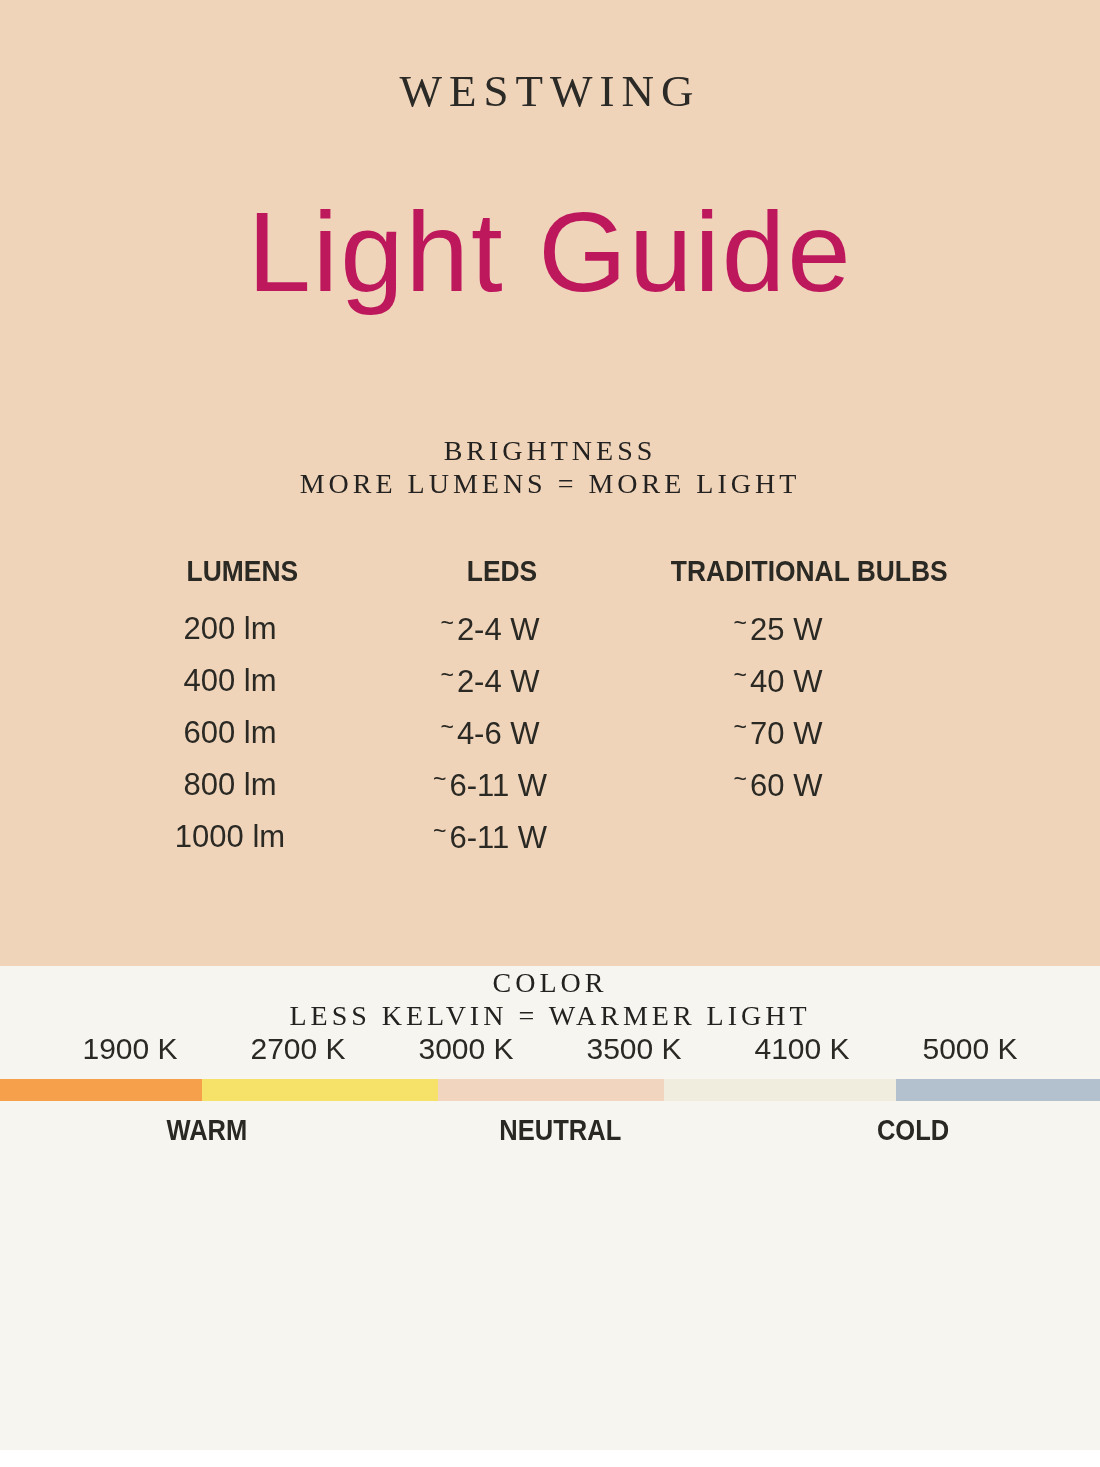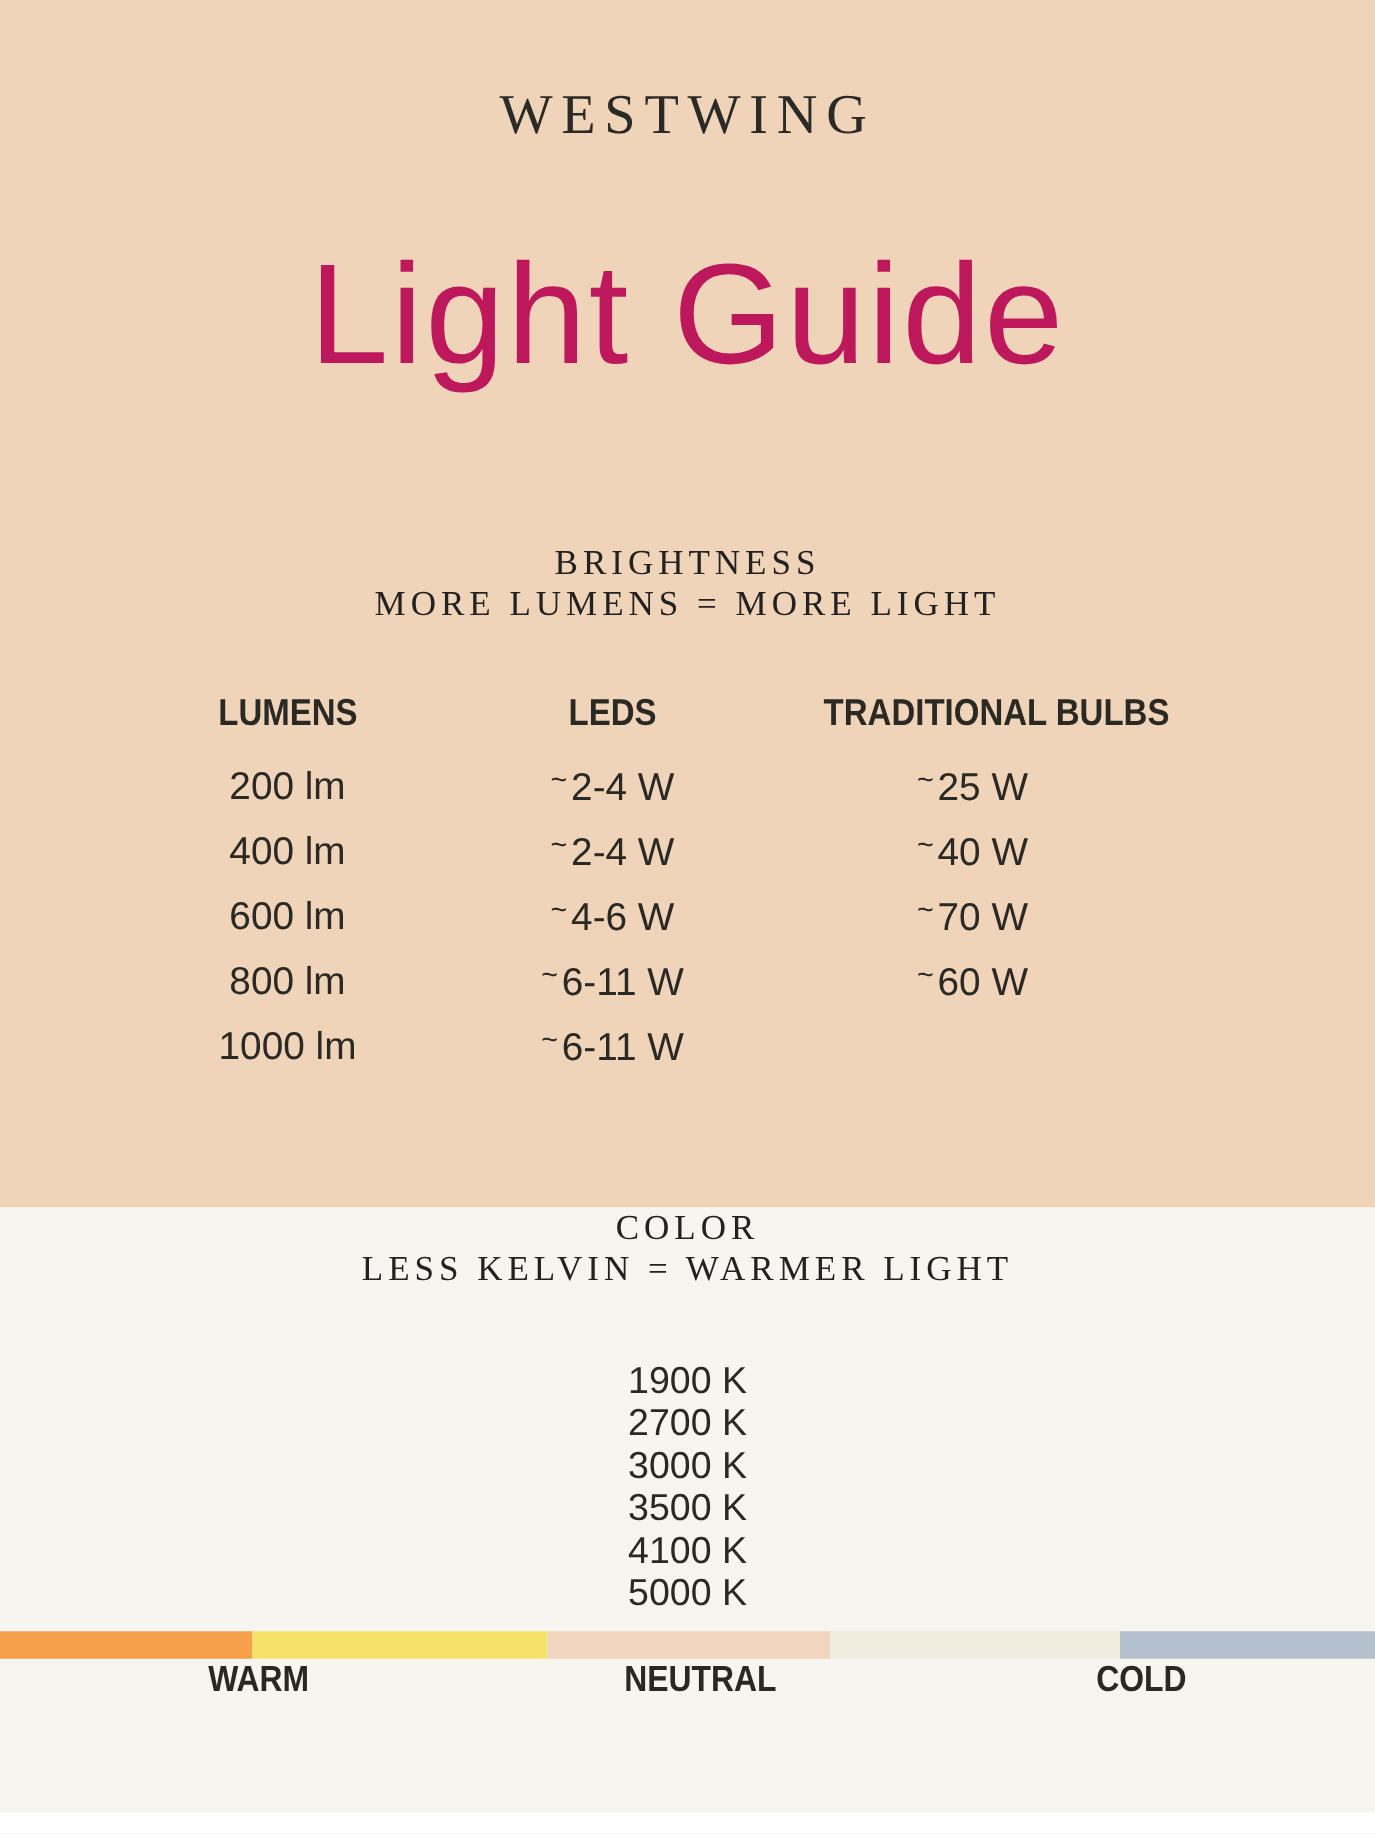--- a/index.html
+++ b/index.html
@@ -44,21 +44,21 @@
   }
   .mono-top { margin-top: 121px; }
 
   .lumens-table { margin-top: 51px; }
   .t-row {
     display: grid;
     grid-template-columns: 220px 300px 276px;
     padding-left: 120px;
     align-items: center;
   }
-  .t-head { line-height: 40px; margin-bottom: 12px; }
+  .t-head { line-height: 40px; margin-bottom: 12px; margin-left: 12px; }
   .t-head .cell { font-size: 30px; font-weight: 700; }
   .t-head .cond { display: inline-block; transform: scaleX(0.88); white-space: nowrap; }
   .t-body .t-row { height: 52px; }
   .cell { text-align: center; font-size: 31px; color: #2A2924; }
   .approx {
     display: inline-block;
     font-size: 23px;
     vertical-align: 9px;
     margin-right: 3px;
     color: #2A2924;
@@ -67,37 +67,36 @@
   
   .section-bottom {
     height: 484px;
     background: #F7F5F0;
     text-align: center;
   }
   .mono-bottom { }
 
   .kelvin-row {
     display: flex;
-    margin-top: 56px;
     padding: 0 46px;
     line-height: 34px;
-    flex-direction: column;
   }
   .kelvin-row .k-cell { flex: 1; font-size: 30px; color: #2A2924; }
 
   .color-bar {
     display: flex;
     margin-top: 13px;
     height: 22px;
     width: 100%;
   }
   .color-bar .segment { height: 100%; }
 
   .temp-row {
     display: flex;
+    margin-top: 12px;
     padding: 0 10px 0 30px;
     line-height: 34px;
   }
   .temp-row .temp-cell { flex: 1; font-size: 29px; font-weight: 700; }
   .temp-row .cond { display: inline-block; transform: scaleX(0.88); white-space: nowrap; }
 </style>
 </head>
 <body>
 
 <div class="page">

